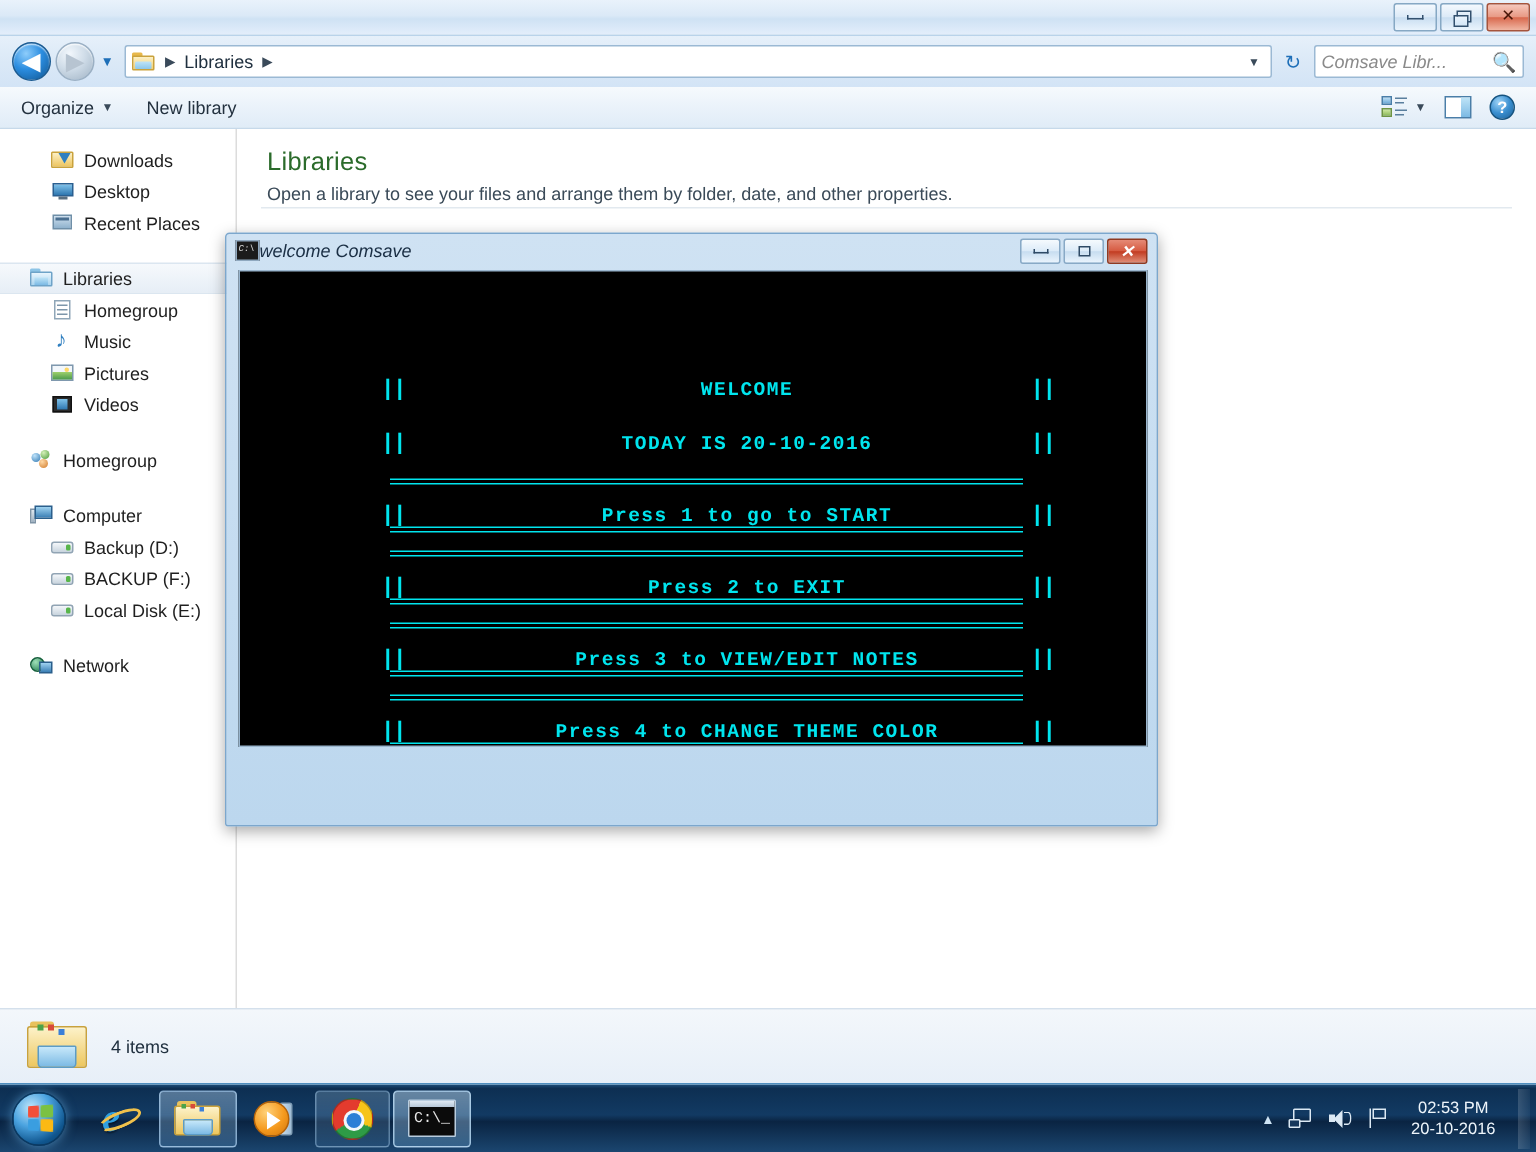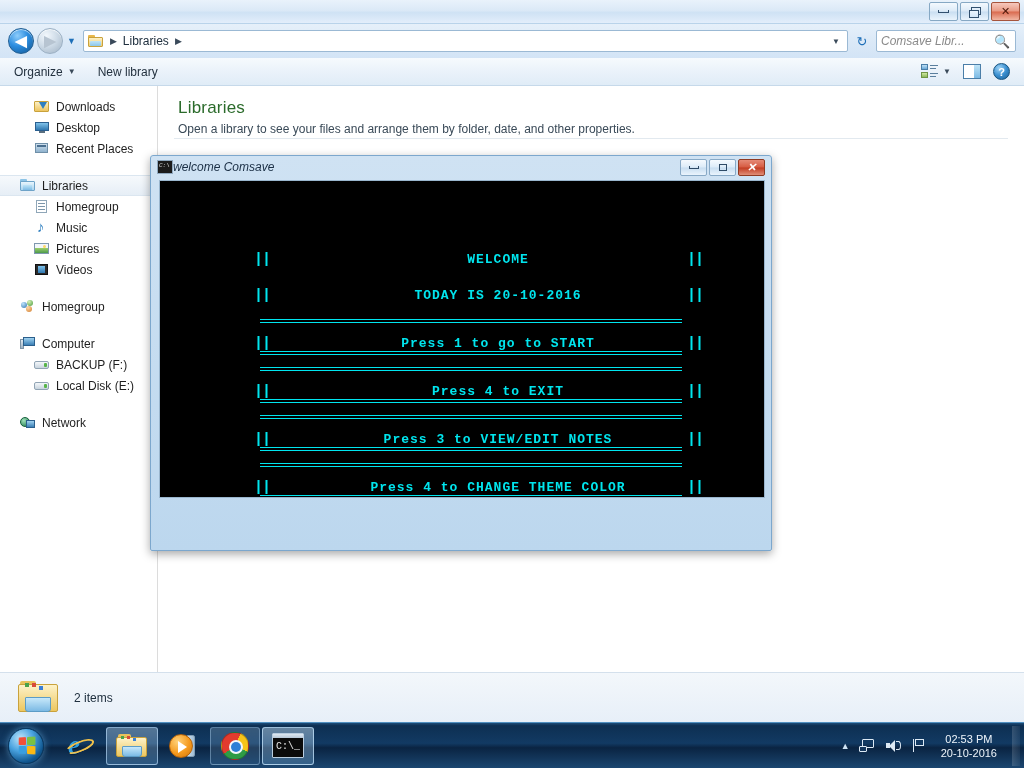--- a/index.html
+++ b/index.html
@@ -361,20 +361,27 @@
               <i class="st"></i>
               <i class="scr"></i>
             </span>
           <span class="lbl">Computer</span>
         </div>
         <div class="navrow child">
           <span class="ic ic-hdd">
               <i class="b"></i>
               <i class="g"></i>
             </span>
+          <span class="lbl">Backup (D:)</span>
+        </div>
+        <div class="navrow child">
+          <span class="ic ic-hdd">
+              <i class="b"></i>
+              <i class="g"></i>
+            </span>
           <span class="lbl">BACKUP (F:)</span>
         </div>
         <div class="navrow child">
           <span class="ic ic-hdd">
               <i class="b"></i>
               <i class="g"></i>
             </span>
           <span class="lbl">Local Disk  (E:)</span>
         </div>
       </div>
@@ -405,21 +412,21 @@
 
   <div class="statusbar">
     <div class="statusfolder">
       <span class="tab1"></span>
         <span class="bd"></span>
         <span class="st"></span>
       <span class="d1"></span>
         <span class="d2"></span>
         <span class="d3"></span>
     </div>
-    <div class="statustext">2 items</div>
+    <div class="statustext">4 items</div>
   </div>
 </div>
 
 <div id="console">
   <div class="con-title">
     <span class="con-icon"></span>
     <span class="con-titletext">welcome Comsave</span>
     <span class="con-wincontrols">
       <span class="con-btn">
           <i class="mg"></i>
@@ -441,21 +448,21 @@
       <div class="ctext" style="top: 107px; color: rgb(0, 229, 238);">TODAY IS 20-10-2016</div>
       <div class="pill" style="left: 94px; top: 154px; color: rgb(0, 229, 238);">||</div>
       <div class="pill" style="left: 527px; top: 154px; color: rgb(0, 229, 238);">||</div>
       <div class="dbl" style="left: 100px; top: 138px; width: 422px;"></div>
       <div class="dbl" style="left: 100px; top: 170px; width: 422px;"></div>
       <div class="ctext" style="top: 155px; color: rgb(0, 229, 238);">Press 1 to go to START</div>
       <div class="pill" style="left: 94px; top: 202px; color: rgb(0, 229, 238);">||</div>
       <div class="pill" style="left: 527px; top: 202px; color: rgb(0, 229, 238);">||</div>
       <div class="dbl" style="left: 100px; top: 186px; width: 422px;"></div>
       <div class="dbl" style="left: 100px; top: 218px; width: 422px;"></div>
-      <div class="ctext" style="top: 203px; color: rgb(0, 229, 238);">Press 4 to EXIT</div>
+      <div class="ctext" style="top: 203px; color: rgb(0, 229, 238);">Press 2 to EXIT</div>
       <div class="pill" style="left: 94px; top: 250px; color: rgb(0, 229, 238);">||</div>
       <div class="pill" style="left: 527px; top: 250px; color: rgb(0, 229, 238);">||</div>
       <div class="dbl" style="left: 100px; top: 234px; width: 422px;"></div>
       <div class="dbl" style="left: 100px; top: 266px; width: 422px;"></div>
       <div class="ctext" style="top: 251px; color: rgb(0, 229, 238);">Press 3 to VIEW/EDIT NOTES</div>
       <div class="pill" style="left: 94px; top: 298px; color: rgb(0, 229, 238);">||</div>
       <div class="pill" style="left: 527px; top: 298px; color: rgb(0, 229, 238);">||</div>
       <div class="dbl" style="left: 100px; top: 282px; width: 422px;"></div>
       <div class="dbl" style="left: 100px; top: 314px; width: 422px;"></div>
       <div class="ctext" style="top: 299px; color: rgb(0, 229, 238);">Press 4 to CHANGE THEME COLOR</div>

